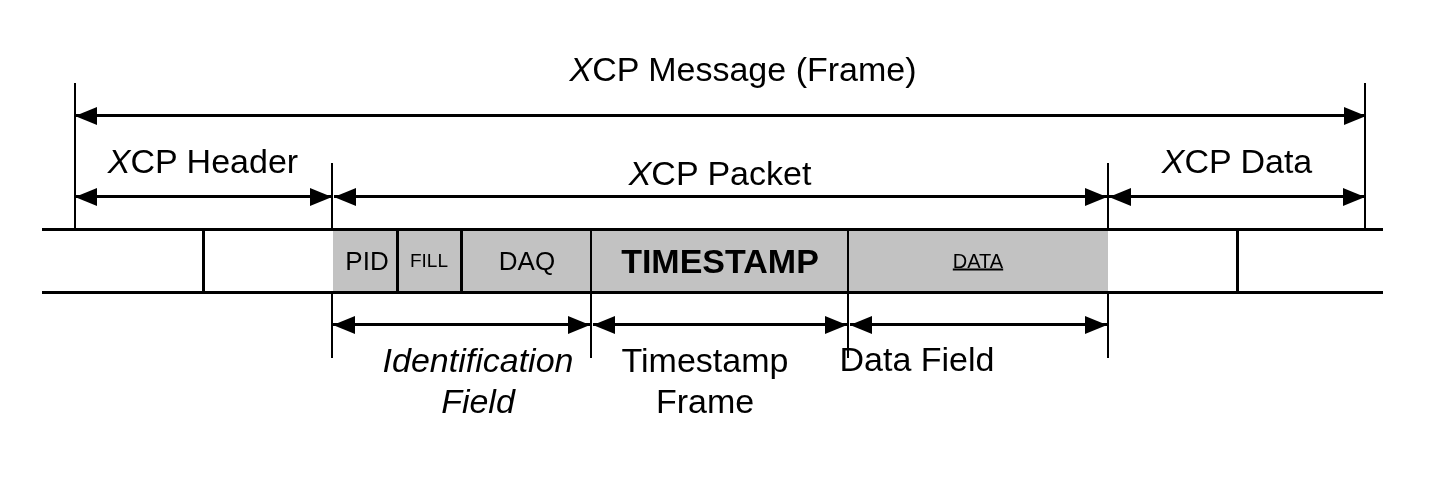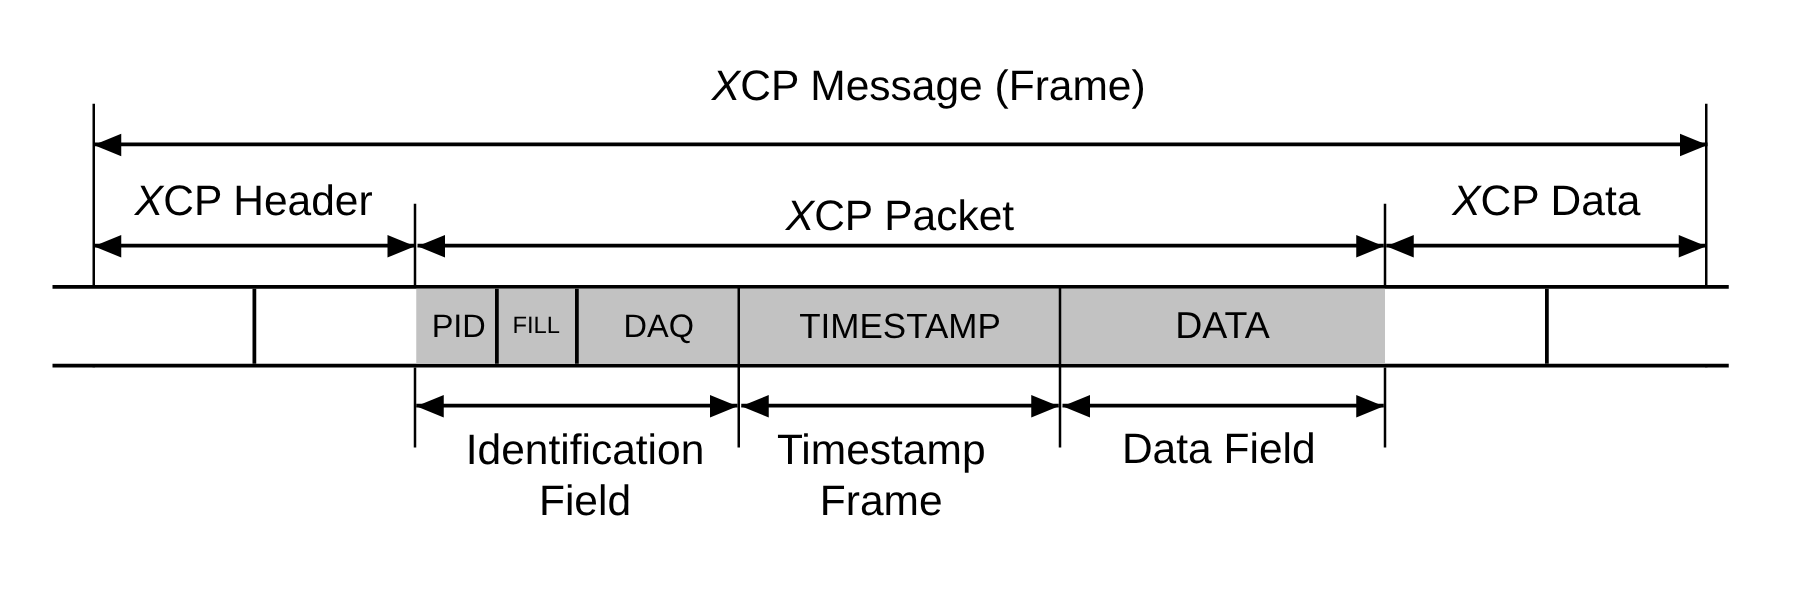--- a/index.html
+++ b/index.html
@@ -60,24 +60,24 @@
   <div class="divider" style="left:396px;"></div>
   <div class="divider" style="left:460px;"></div>
   <div class="divider" style="left:1236px;"></div>
 
   <div class="vline" style="left:590px; top:228px; height:130px;"></div>
   <div class="vline" style="left:847px; top:228px; height:130px;"></div>
 
   <div class="cell-lbl" style="left:367px; top:261px; font-size:26px;">PID</div>
   <div class="cell-lbl" style="left:429px; top:261px; font-size:19px;">FILL</div>
   <div class="cell-lbl" style="left:527px; top:261px; font-size:26px;">DAQ</div>
-  <div class="cell-lbl" style="left:720px; top:261px; font-size:28px;">TIMESTAMP</div>
-  <div class="cell-lbl" style="left:978px; top:261px; font-size:30px;">DATA</div>
+  <div class="cell-lbl" style="left:720px; top:261px; font-size:34px;font-weight:bold;">TIMESTAMP</div>
+  <div class="cell-lbl" style="left:978px; top:261px; font-size:20px;text-decoration:underline;">DATA</div>
 
   <div class="arrow" style="left:333px; top:323px; width:257px;"></div>
   <div class="arrow" style="left:593px; top:323px; width:254px;"></div>
   <div class="arrow" style="left:850px; top:323px; width:257px;"></div>
 
-  <div class="lbl wrap" style="left:468px; top:340px; width:260px;">Identification Field</div>
+  <div class="lbl wrap" style="left:478px; top:340px; width:260px;font-style:italic;">Identification Field</div>
   <div class="lbl wrap" style="left:705px; top:340px; width:215px;">Timestamp Frame</div>
-  <div class="lbl" style="left:975px; top:340px;text-align:center;">Data Field</div>
+  <div class="lbl" style="left:917px; top:340px;text-align:center;">Data Field</div>
 
 </div>
 
 </body></html>

